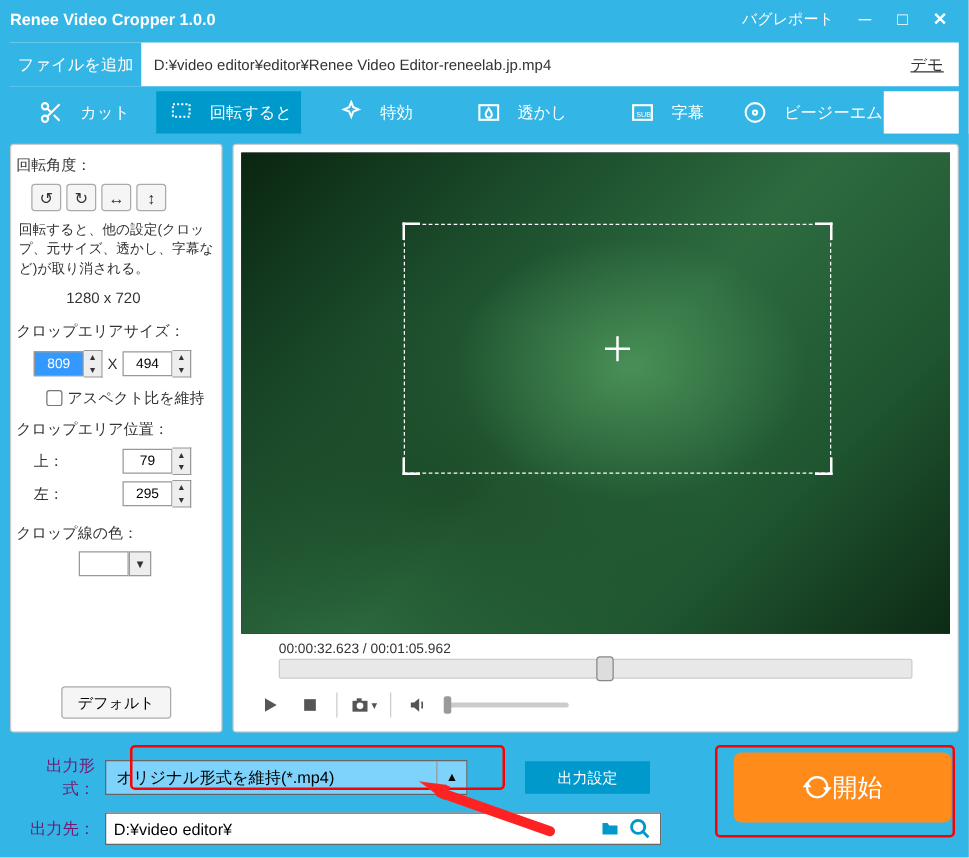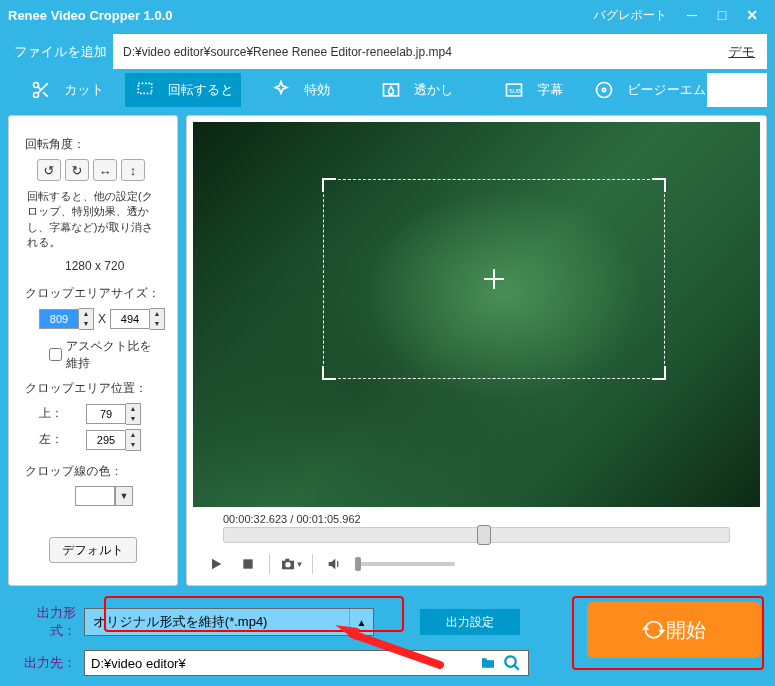--- a/index.html
+++ b/index.html
@@ -12,21 +12,21 @@
 .filerow { background: white; height: 35px; margin: 4px 8px; display: flex; align-items: center; }
 .addfile { width: 105px; height: 35px; background: #33b5e5; color: white; display: flex; align-items: center; justify-content: center; font-size: 13px; cursor: pointer; }
 .filepath { flex: 1; padding: 0 10px; font-size: 12px; color: #333; }
 .demo { padding: 0 12px; color: #333; font-size: 13px; text-decoration: underline; cursor: pointer; }
 .tabs { height: 34px; display: flex; margin: 0 8px; }
 .tab { flex: 1; display: flex; align-items: center; justify-content: center; gap: 10px; color: white; font-size: 13px; cursor: pointer; background: #33b5e5; }
 .tab.active { background: #0099cc; }
 .tab svg { width: 20px; height: 20px; }
 .tab .icon-box { width: 26px; height: 20px; display:flex; align-items:center; justify-content:center; }
 .content { flex: 1; display: flex; gap: 8px; padding: 8px; background: #33b5e5; }
-.leftpane { width: 170px; background: white; border: 1px solid #ccc; border-radius: 3px; padding: 16px; font-size: 12px; color: #333; display: flex; flex-direction: column; }
+.leftpane { width: 170px; background: white; border: 1px solid #ccc; border-radius: 3px; padding: 4px; font-size: 12px; color: #333; display: flex; flex-direction: column; }
 .leftpane .lbl { margin: 4px 0 6px 0; font-size: 12px; }
 .btnrow { display: flex; gap: 4px; margin-bottom: 8px; justify-content: flex-start; padding-left: 12px;}
 .smbtn { width: 24px; height: 22px; border: 1px solid #aaa; background: #f5f5f5; border-radius: 3px; display: flex; align-items: center; justify-content: center; cursor: pointer; font-size: 13px; }
 .note { font-size: 11px; line-height: 1.4; padding: 0 2px; margin-bottom: 8px; }
 .valrow { display: flex; align-items: center; gap: 4px; font-size: 12px; padding-left: 14px; margin-bottom: 4px;}
 .spin { display: flex; align-items: center; }
 .spin input { width: 40px; height: 20px; border: 1px solid #999; font-size: 11px; padding: 0 2px; text-align: center; }
 .spin input.sel { background: #3399ff; color: white; }
 .spin .arrows { display: flex; flex-direction: column; border: 1px solid #999; border-left: none; }
 .spin .arrows div { width: 14px; height: 10px; background: #eee; font-size: 7px; display: flex; align-items: center; justify-content: center; cursor: pointer; }
@@ -83,21 +83,21 @@
     <span>Renee Video Cropper 1.0.0</span>
     <div class="spacer"></div>
     <span class="bug">バグレポート</span>
     <div class="tbtn">─</div>
     <div class="tbtn">□</div>
     <div class="tbtn">✕</div>
   </div>
 
   <div class="filerow">
     <div class="addfile">ファイルを追加</div>
-    <div class="filepath">D:¥video editor¥source¥Renee Renee Editor-reneelab.jp.mp4</div>
+    <div class="filepath">D:¥video editor¥editor¥Renee Video Editor-reneelab.jp.mp4</div>
     <div class="demo">デモ</div>
   </div>
 
   <div class="tabs">
     <div class="tab">
       <span class="icon-box">
           <svg viewBox="0 0 24 24" fill="none" stroke="white" stroke-width="2">
             <circle cx="6" cy="6" r="3"></circle>
             <circle cx="6" cy="18" r="3"></circle>
             <line x1="20" y1="4" x2="8.12" y2="15.88"></line>
@@ -156,21 +156,21 @@
   <div class="content">
 
     <div class="leftpane">
       <div class="lbl">回転角度：</div>
       <div class="btnrow">
         <div class="smbtn">↺</div>
         <div class="smbtn">↻</div>
         <div class="smbtn">↔</div>
         <div class="smbtn">↕</div>
       </div>
-      <div class="note">回転すると、他の設定(クロップ、特別効果、透かし、字幕など)が取り消される。</div>
+      <div class="note">回転すると、他の設定(クロップ、元サイズ、透かし、字幕など)が取り消される。</div>
       <div style="padding-left:40px;margin-bottom:8px;">1280 x 720</div>
       <div class="lbl">クロップエリアサイズ：</div>
       <div class="valrow">
         <div class="spin">
           <input class="sel" value="809" style="">
           <div class="arrows">
               <div>▲</div>
               <div>▼</div>
             </div>
         </div>

